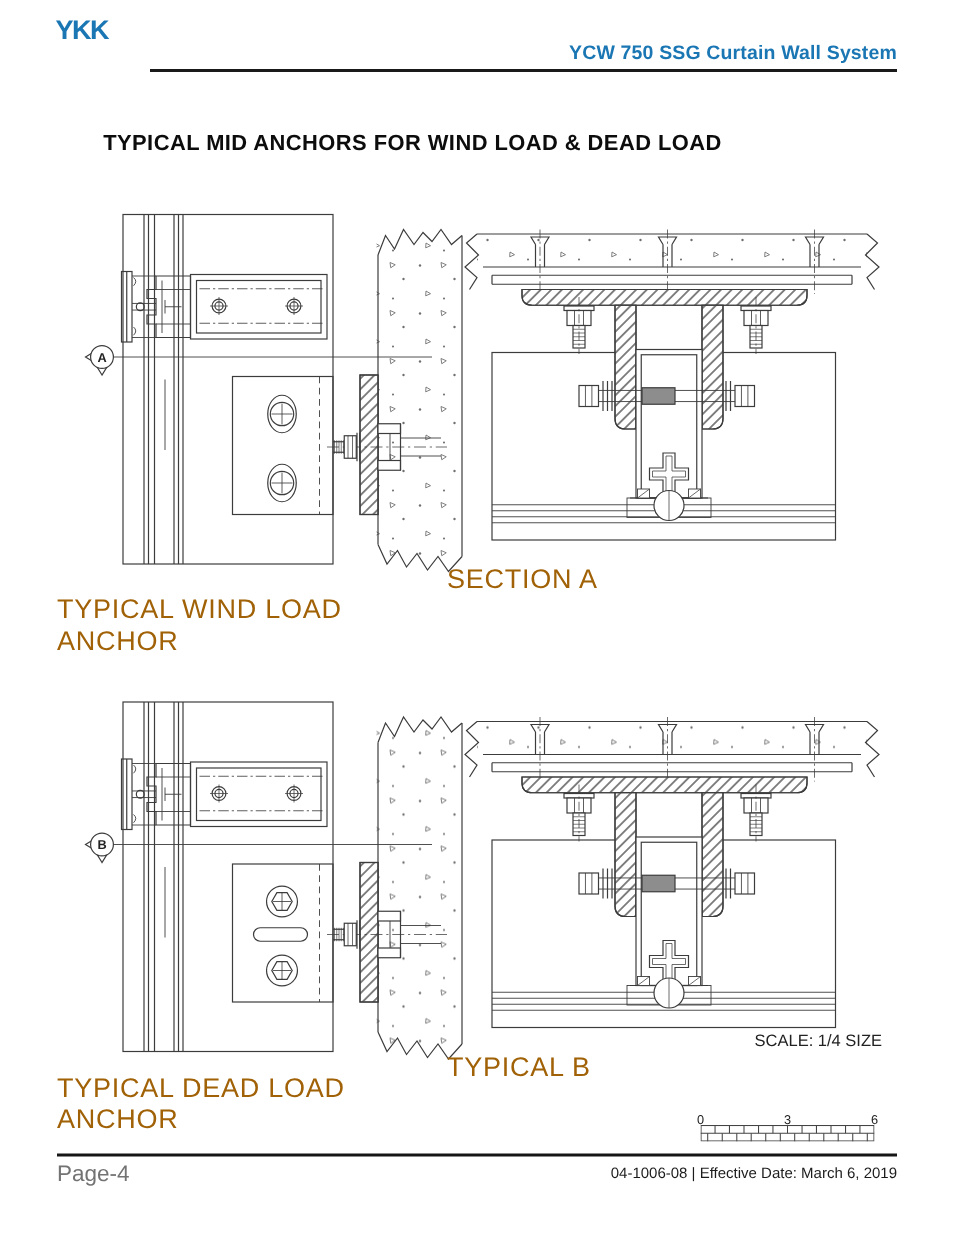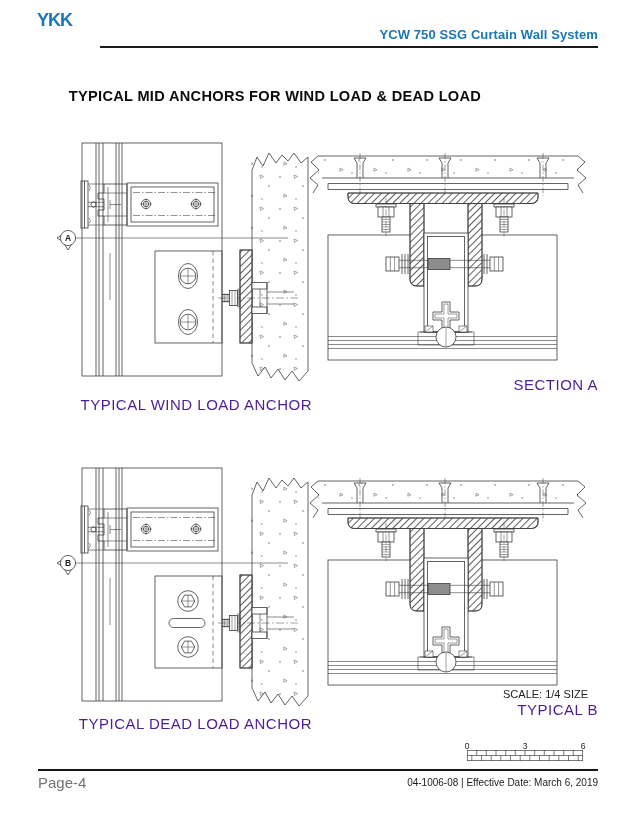--- a/index.html
+++ b/index.html
@@ -6,21 +6,21 @@
   body{width:636px;height:823px;position:relative;font-family:"Liberation Sans",sans-serif;color:#111;overflow:hidden;}
   .abs{position:absolute;}
   :root{--brand:#1b77b4;}
   .logo{left:37px;top:11px;line-height:1;}
   .logo-ykk{font-size:18px;font-weight:bold;letter-spacing:-1px;color:var(--brand);}
   .logo-ap{font-size:42px;font-weight:bold;letter-spacing:-2.5px;margin-top:-7px;color:var(--brand);}
   .logo-reg{font-size:9px;letter-spacing:0;vertical-align:1px;}
   .hrule{left:100px;top:46px;width:498px;height:2px;background:#1a1a1a;}
   .product-title{right:38px;top:27px;font-size:13px;font-weight:bold;color:var(--brand);letter-spacing:.1px;}
   .page-title{left:0;top:88px;width:550px;text-align:center;font-size:14.6px;font-weight:bold;letter-spacing:.3px;color:#0c0c0c;}
-  .cap{position:absolute;font-size:15px;letter-spacing:.5px;color:#4c1d95;text-align:right;}
+  .cap{position:absolute;font-size:18px;letter-spacing:.5px;color:#a16207;text-align:left;}
   .scale-label{left:462px;top:688px;width:126px;text-align:right;font-size:11px;color:#222;}
   .scale-tick{position:absolute;top:741px;font-size:8.5px;color:#222;transform:translateX(-50%);}
   .frule{left:38px;top:769px;width:560px;height:2px;background:#161616;}
   .page-label{left:38px;top:774px;font-size:15px;font-weight:normal;color:#737373;}
   .doc-info{right:38px;top:777px;font-size:10px;color:#1c1c1c;}
   svg{display:block;}
 </style>
 </head>
 <body>
 

